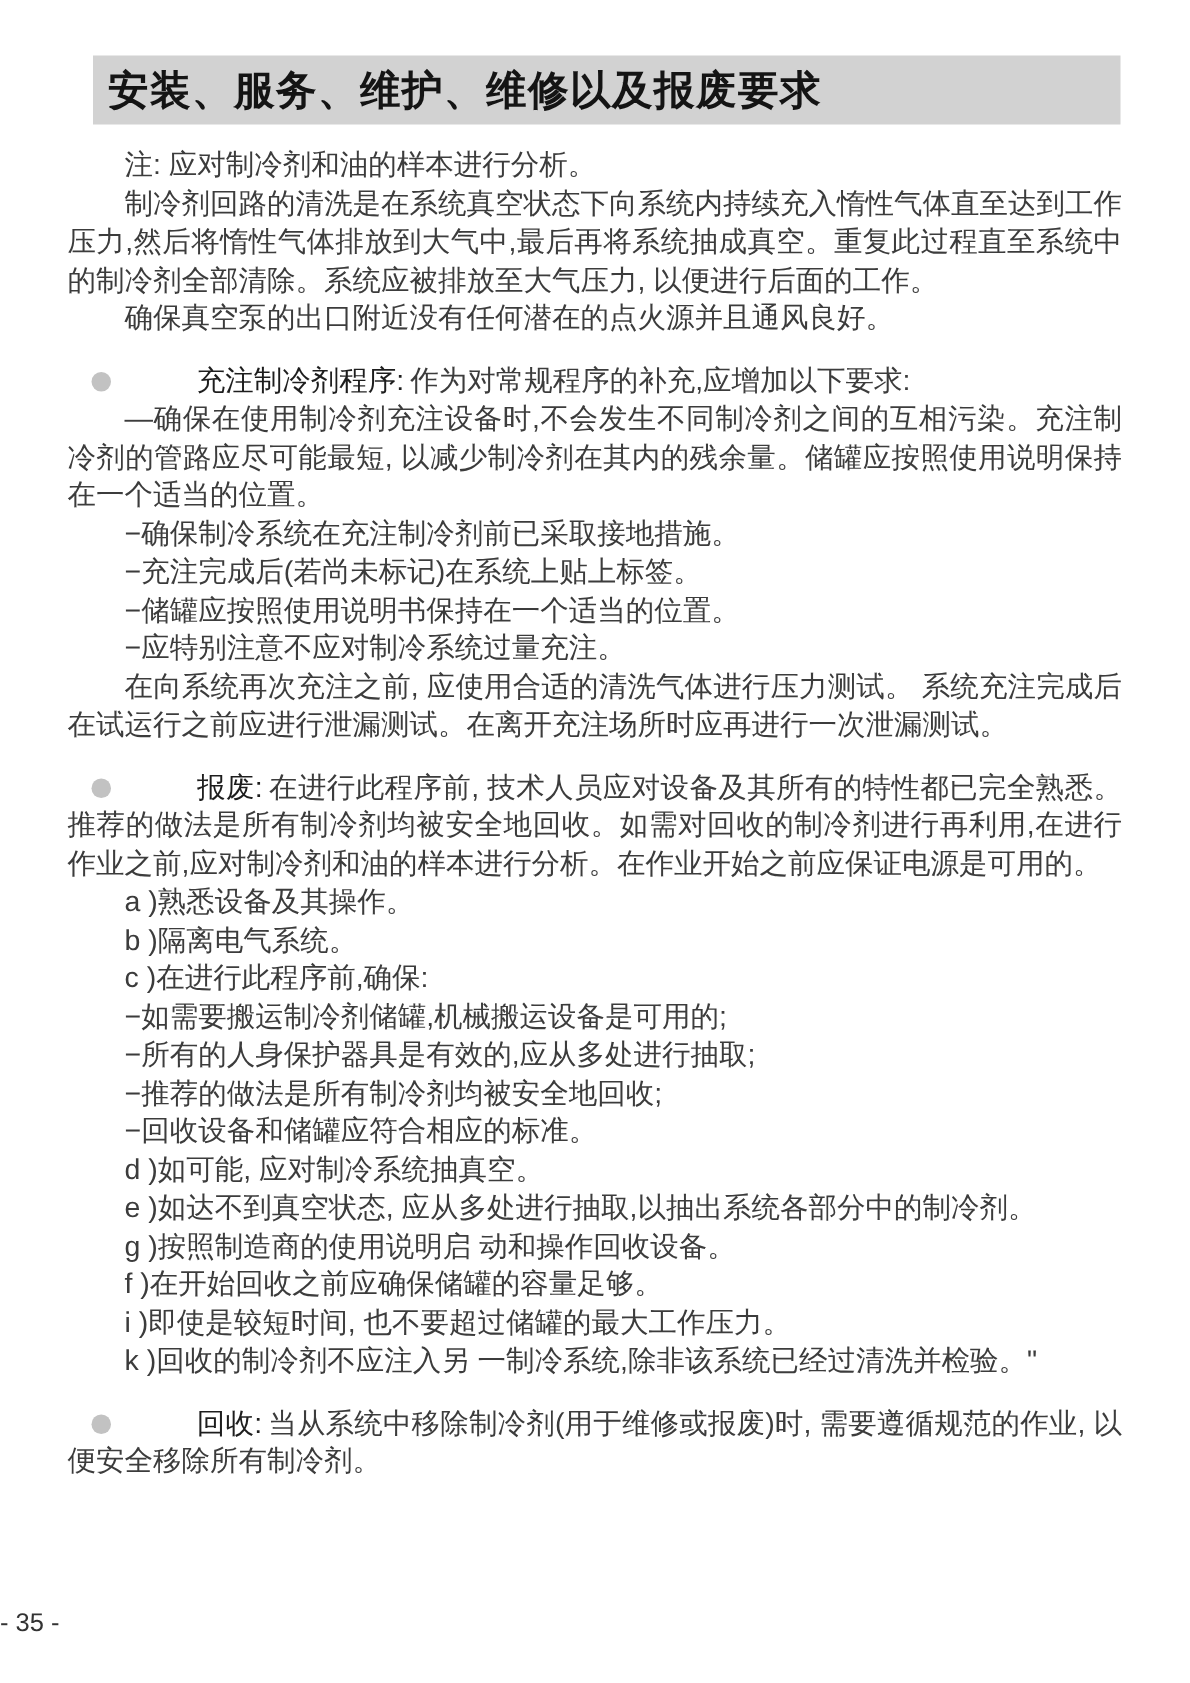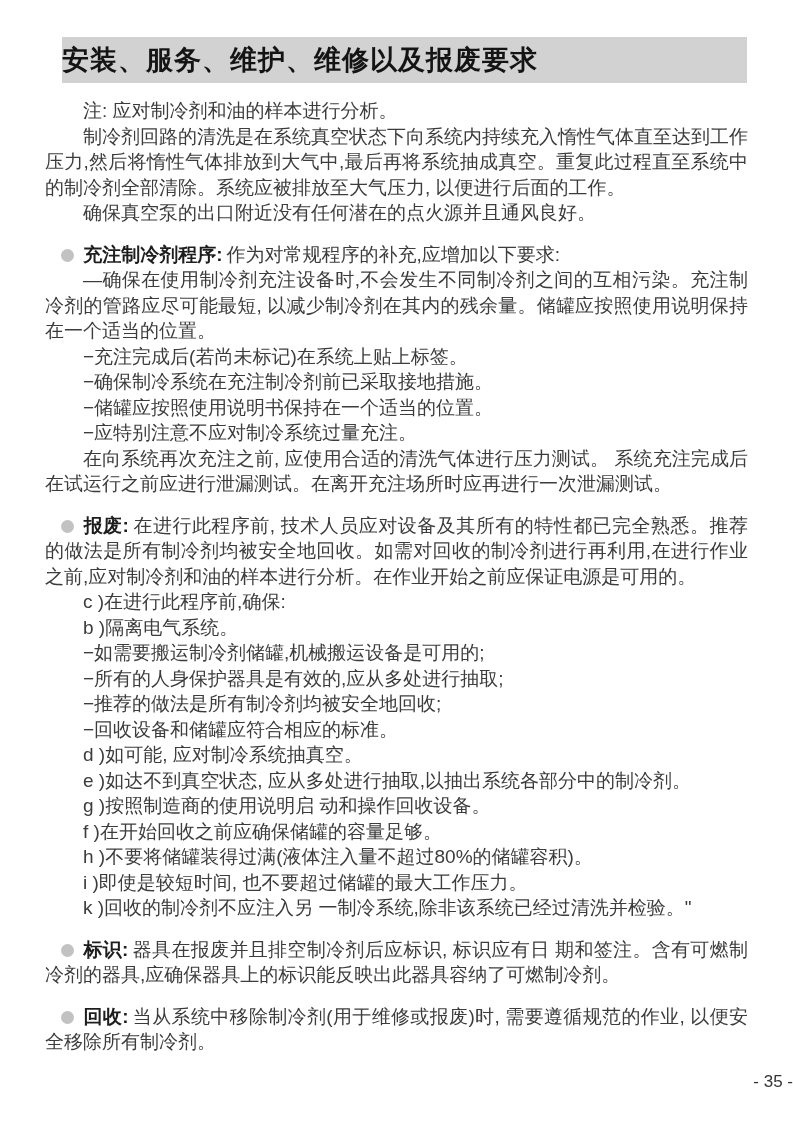--- a/index.html
+++ b/index.html
@@ -12,20 +12,21 @@
     font-family:"Liberation Sans","DejaVu Sans",sans-serif;
     color:#3c3c3c;
     box-sizing:border-box;
   }
   .title-bar {
     margin:37px 46px 0 62px;
     height:46px;
     background:#d2d2d2;
     display:flex;
     align-items:center;
+    padding-left:10px;
     box-sizing:border-box;
   }
   .title-bar .title-text {
     font-size:27px;
     font-weight:bold;
     color:#141414;
     letter-spacing:1px;
     white-space:nowrap;
   }
   .content {
@@ -39,62 +40,62 @@
   .section { margin-top:16px; text-indent:0.85em; }
   .bullet {
     display:inline-block;
     width:13px; height:13px;
     border-radius:50%;
     background:#c2c2c2;
     margin-right:9px;
     vertical-align:-1px;
   }
   .label {
-    font-weight:bold;
+    font-weight:normal;
     color:#1d1d1d;
     margin-right:4px;
+    margin-left:48px;
   }
   .footer {
     position:absolute;
     left:0; right:0;
     bottom:30px;
-    text-align:right;
+    text-align:left;
     font-size:17px;
     color:#333333;
   }
 </style>
 </head>
 <body>
 
 <div class="page">
   <div class="title-bar">
     <span class="title-text">安装、服务、维护、维修以及报废要求</span>
   </div>
   <div class="content" id="content">
       <div class="para">注: 应对制冷剂和油的样本进行分析。</div>
       <div class="para">制冷剂回路的清洗是在系统真空状态下向系统内持续充入惰性气体直至达到工作压力,然后将惰性气体排放到大气中,最后再将系统抽成真空。重复此过程直至系统中的制冷剂全部清除。系统应被排放至大气压力, 以便进行后面的工作。</div>
       <div class="para">确保真空泵的出口附近没有任何潜在的点火源并且通风良好。</div>
       <div class="para section"><span class="bullet"></span><span class="label">充注制冷剂程序:</span><span>作为对常规程序的补充,应增加以下要求:</span></div>
       <div class="para">—确保在使用制冷剂充注设备时,不会发生不同制冷剂之间的互相污染。充注制冷剂的管路应尽可能最短, 以减少制冷剂在其内的残余量。储罐应按照使用说明保持在一个适当的位置。</div>
+      <div class="para">−确保制冷系统在充注制冷剂前已采取接地措施。</div>
       <div class="para">−充注完成后(若尚未标记)在系统上贴上标签。</div>
-      <div class="para">−确保制冷系统在充注制冷剂前已采取接地措施。</div>
       <div class="para">−储罐应按照使用说明书保持在一个适当的位置。</div>
       <div class="para">−应特别注意不应对制冷系统过量充注。</div>
       <div class="para">在向系统再次充注之前, 应使用合适的清洗气体进行压力测试。 系统充注完成后在试运行之前应进行泄漏测试。在离开充注场所时应再进行一次泄漏测试。</div>
       <div class="para section"><span class="bullet"></span><span class="label">报废:</span><span>在进行此程序前, 技术人员应对设备及其所有的特性都已完全熟悉。推荐的做法是所有制冷剂均被安全地回收。如需对回收的制冷剂进行再利用,在进行作业之前,应对制冷剂和油的样本进行分析。在作业开始之前应保证电源是可用的。</span></div>
+      <div class="para">a )熟悉设备及其操作。</div>
+      <div class="para">b )隔离电气系统。</div>
       <div class="para">c )在进行此程序前,确保:</div>
-      <div class="para">b )隔离电气系统。</div>
       <div class="para">−如需要搬运制冷剂储罐,机械搬运设备是可用的;</div>
       <div class="para">−所有的人身保护器具是有效的,应从多处进行抽取;</div>
       <div class="para">−推荐的做法是所有制冷剂均被安全地回收;</div>
       <div class="para">−回收设备和储罐应符合相应的标准。</div>
       <div class="para">d )如可能, 应对制冷系统抽真空。</div>
       <div class="para">e )如达不到真空状态, 应从多处进行抽取,以抽出系统各部分中的制冷剂。</div>
       <div class="para">g )按照制造商的使用说明启 动和操作回收设备。</div>
       <div class="para">f )在开始回收之前应确保储罐的容量足够。</div>
-      <div class="para">h )不要将储罐装得过满(液体注入量不超过80%的储罐容积)。</div>
       <div class="para">i )即使是较短时间, 也不要超过储罐的最大工作压力。</div>
       <div class="para">k )回收的制冷剂不应注入另 一制冷系统,除非该系统已经过清洗并检验。"</div>
-      <div class="para section"><span class="bullet"></span><span class="label">标识:</span><span>器具在报废并且排空制冷剂后应标识, 标识应有日 期和签注。含有可燃制冷剂的器具,应确保器具上的标识能反映出此器具容纳了可燃制冷剂。</span></div>
       <div class="para section"><span class="bullet"></span><span class="label">回收:</span><span>当从系统中移除制冷剂(用于维修或报废)时, 需要遵循规范的作业, 以便安全移除所有制冷剂。</span></div>
     </div>
   <div class="footer">- 35 -</div>
 </div>
 
 </body></html>

